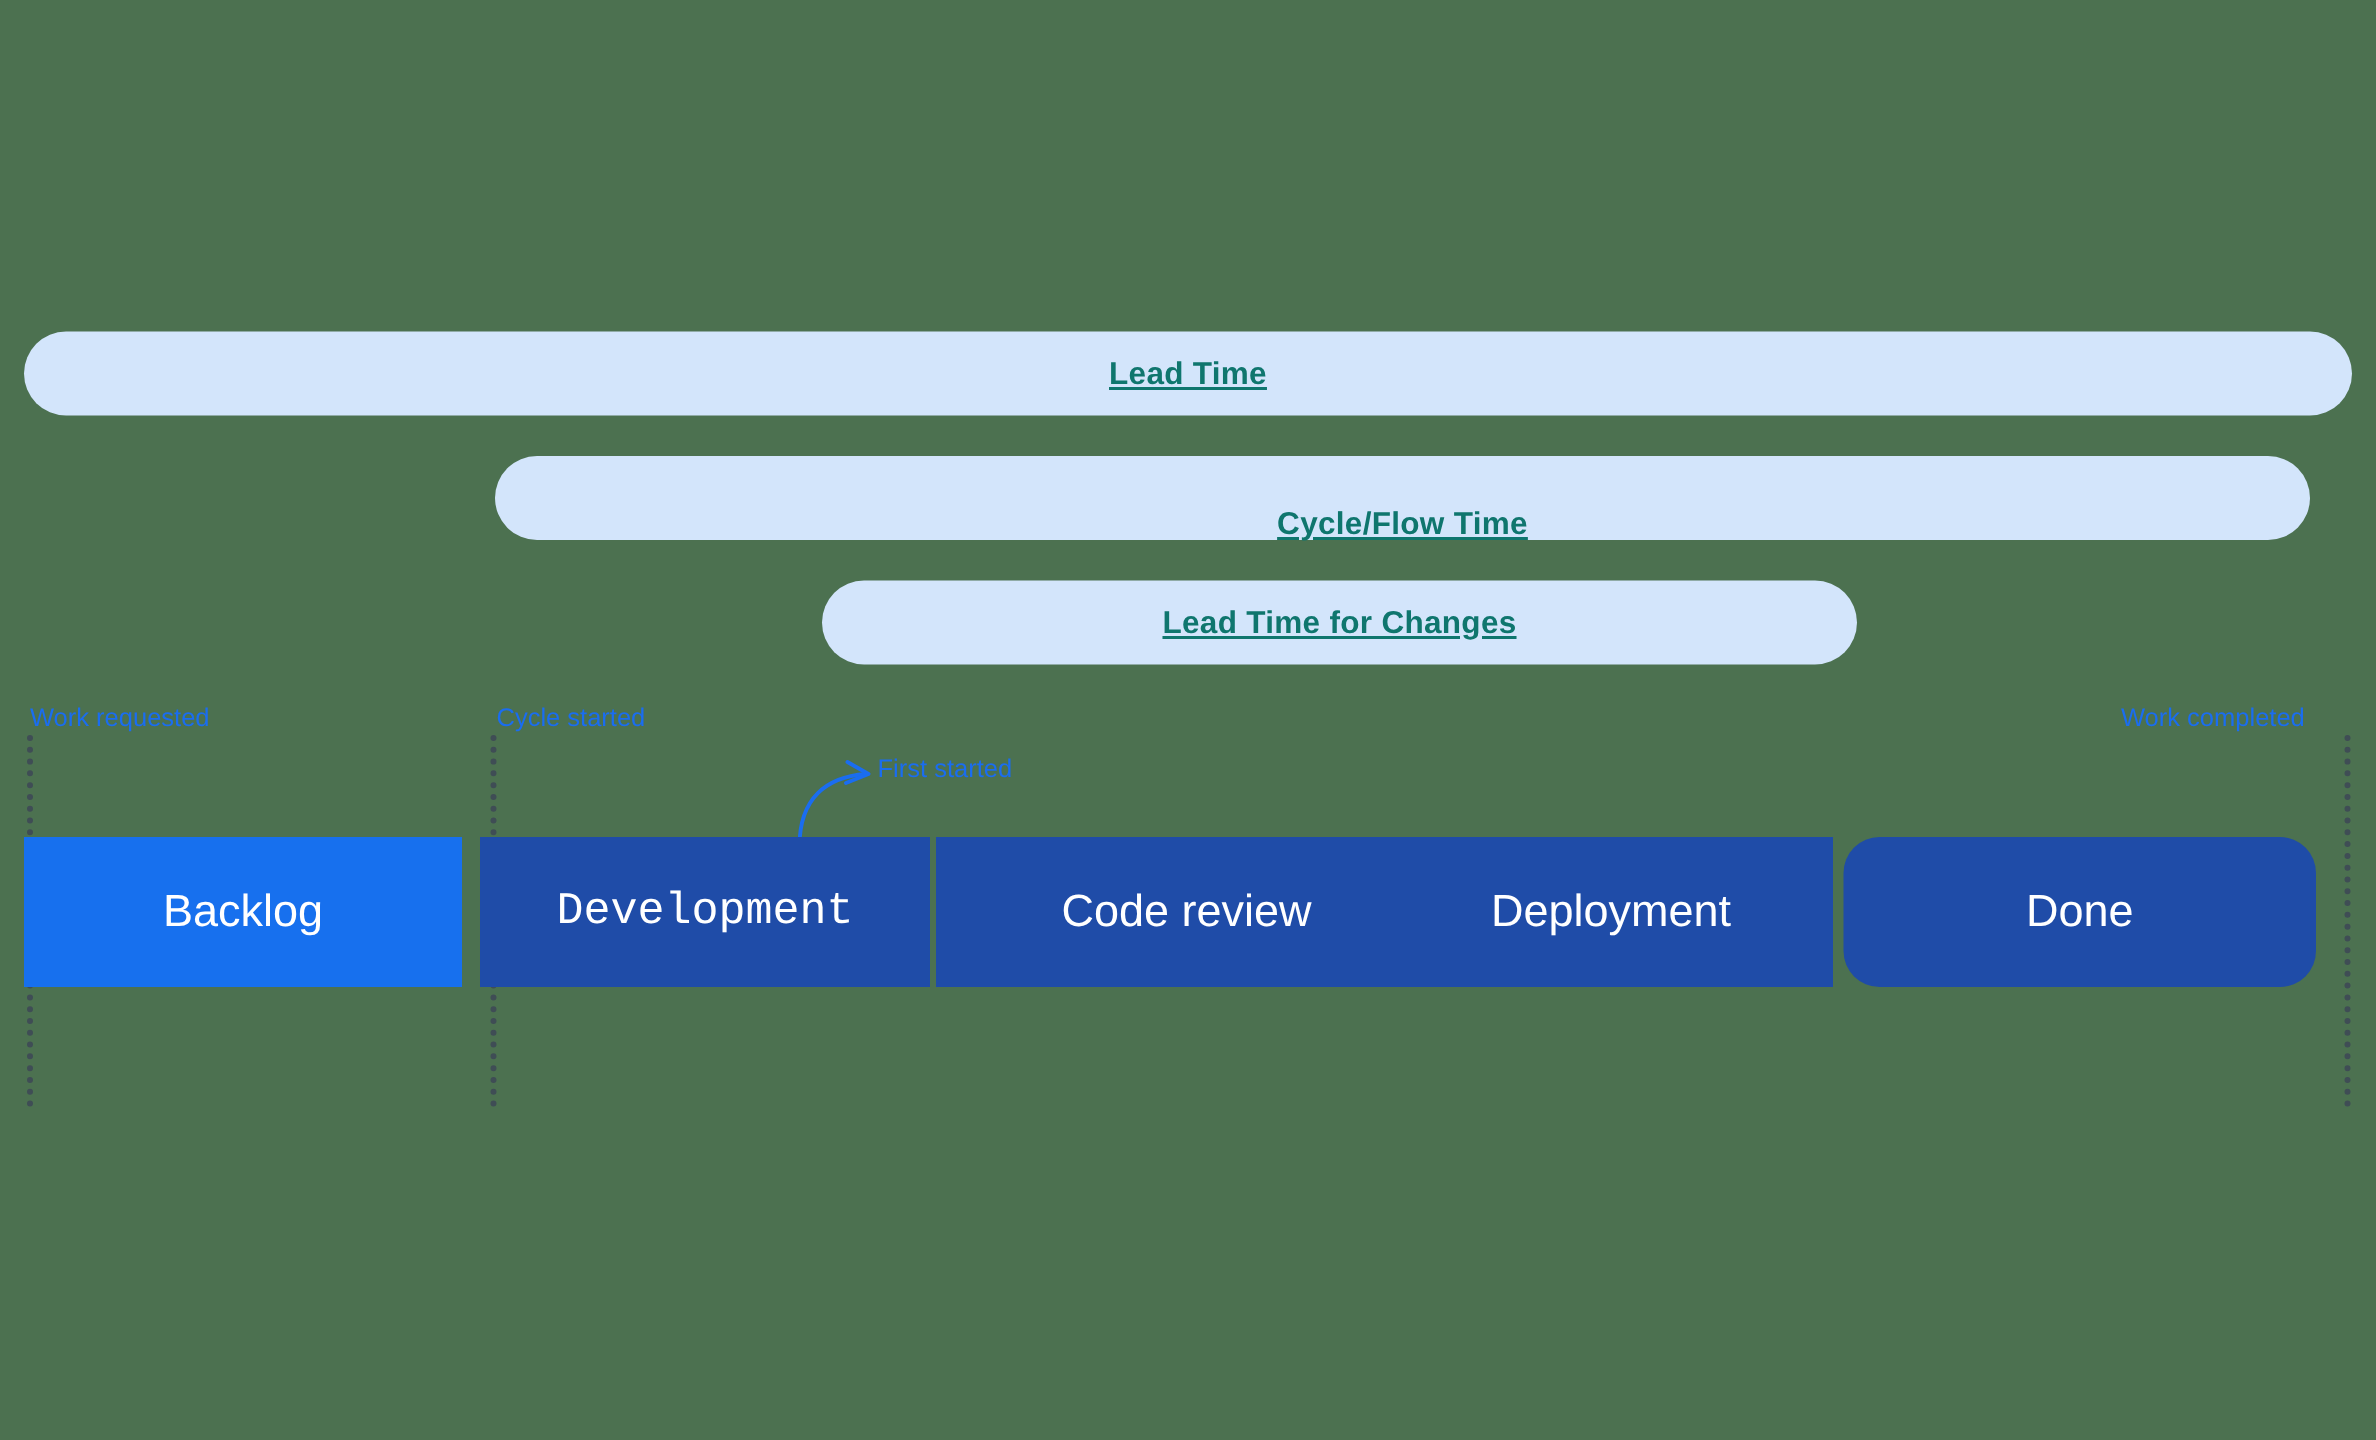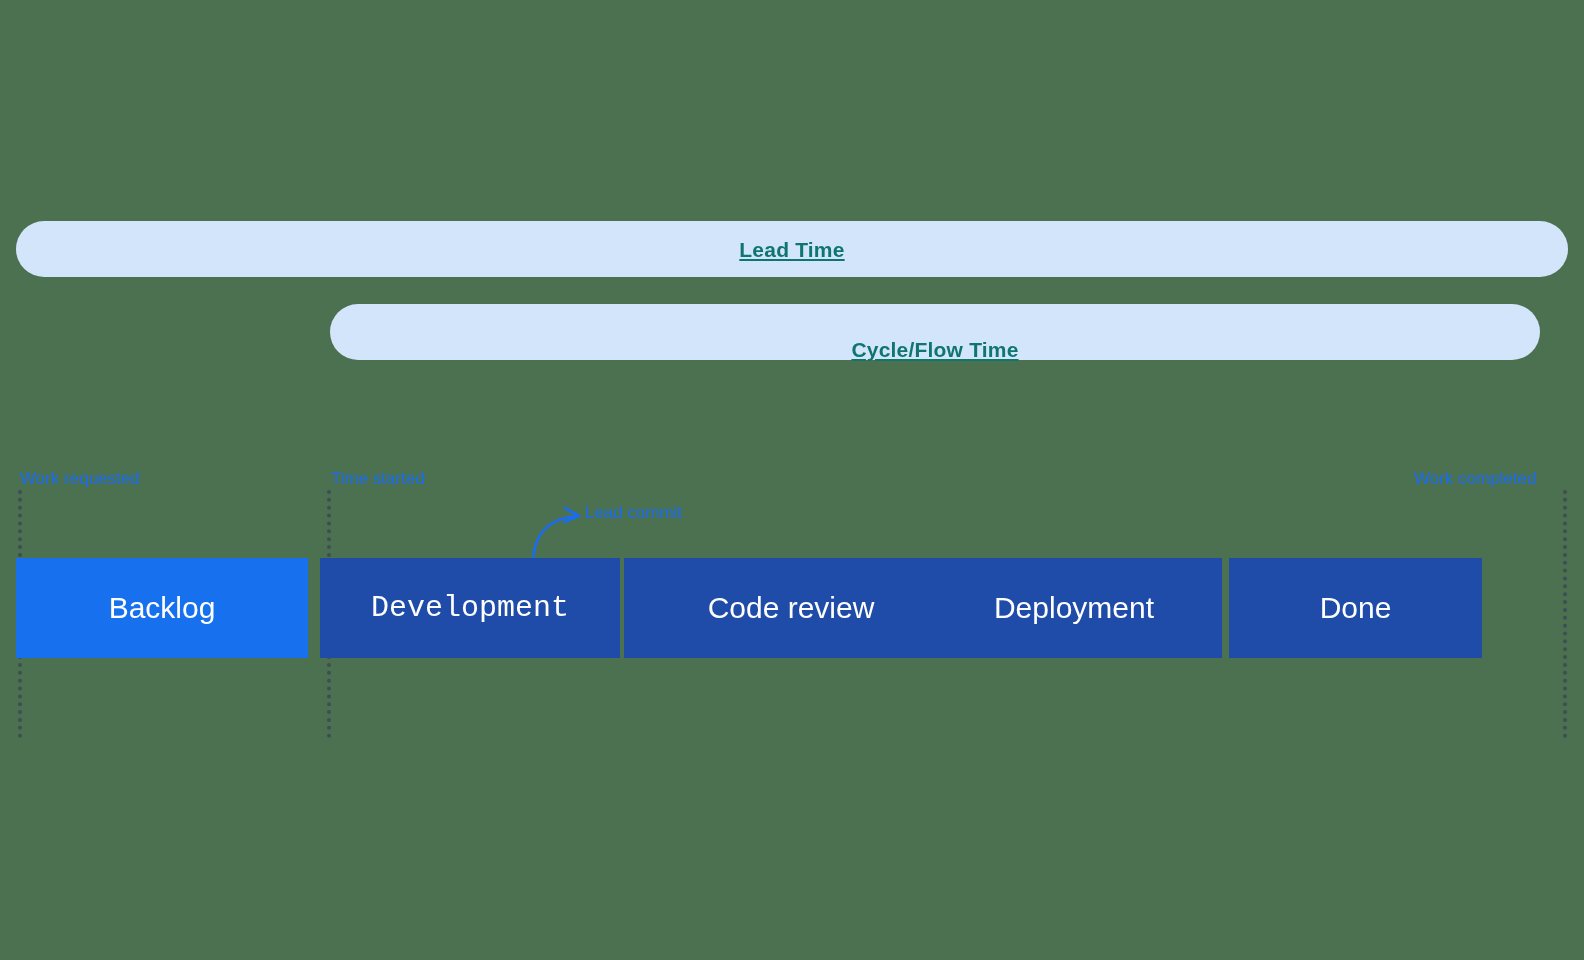--- a/index.html
+++ b/index.html
@@ -120,52 +120,55 @@
 <div id="stage">
 
   <div class="pill" id="pill-lead-time">
     <span class="pill-label">Lead Time</span>
   </div>
 
   <div class="pill" id="pill-cycle-time">
     <span class="pill-label">Cycle/Flow Time</span>
   </div>
 
+  <div class="pill" id="pill-lead-changes">
+    <span class="pill-label">Lead Time for Changes</span>
+  </div>
 
   <div class="marker-line" id="marker-line-work-requested"></div>
   <div class="marker-line" id="marker-line-work-started"></div>
   <div class="marker-line" id="marker-line-work-completed"></div>
 
   <div class="marker-label" id="marker-label-work-requested">Work requested</div>
-  <div class="marker-label" id="marker-label-work-started">Time started</div>
+  <div class="marker-label" id="marker-label-work-started">Cycle started</div>
   <div class="marker-label" id="marker-label-work-completed">Work completed</div>
 
   <svg id="first-commit-arrow" viewBox="0 0 80 70">
     <path d="M 18 66 C 18 34, 36 20, 62 18" fill="none" stroke="#1a6df0" stroke-width="2.6" stroke-linecap="round"></path>
     <path d="M 50 10 L 64 18 L 49 24" fill="none" stroke="#1a6df0" stroke-width="2.6" stroke-linecap="round" stroke-linejoin="round"></path>
   </svg>
-  <div id="annotation-first-commit">Lead commit</div>
+  <div id="annotation-first-commit">First started</div>
 
   <div id="stages">
 
     <div class="stage-box" style="left:0px; width:292px; background:#1770ee;">
       <span class="stage-label">Backlog</span>
     </div>
 
     <div class="stage-box" style="left:304px; width:300px; background:#1f4ca8;font-family:Liberation Mono, monospace;">
       <span class="stage-label">Development</span>
     </div>
 
     <div class="stage-box" style="left:608px; width:334px; background:#1f4ca8;">
       <span class="stage-label">Code review</span>
     </div>
 
     <div class="stage-box" style="left:910px; width:296px; background:#1f4ca8;">
       <span class="stage-label">Deployment</span>
     </div>
 
-    <div class="stage-box" style="left:1213px; width:253px; background:#1f4ca8;">
+    <div class="stage-box" style="left:1213px; width:315px; background:#1f4ca8;border-radius:24px;">
       <span class="stage-label">Done</span>
     </div>
 
   </div>
 
 </div>
 
 </body></html>

